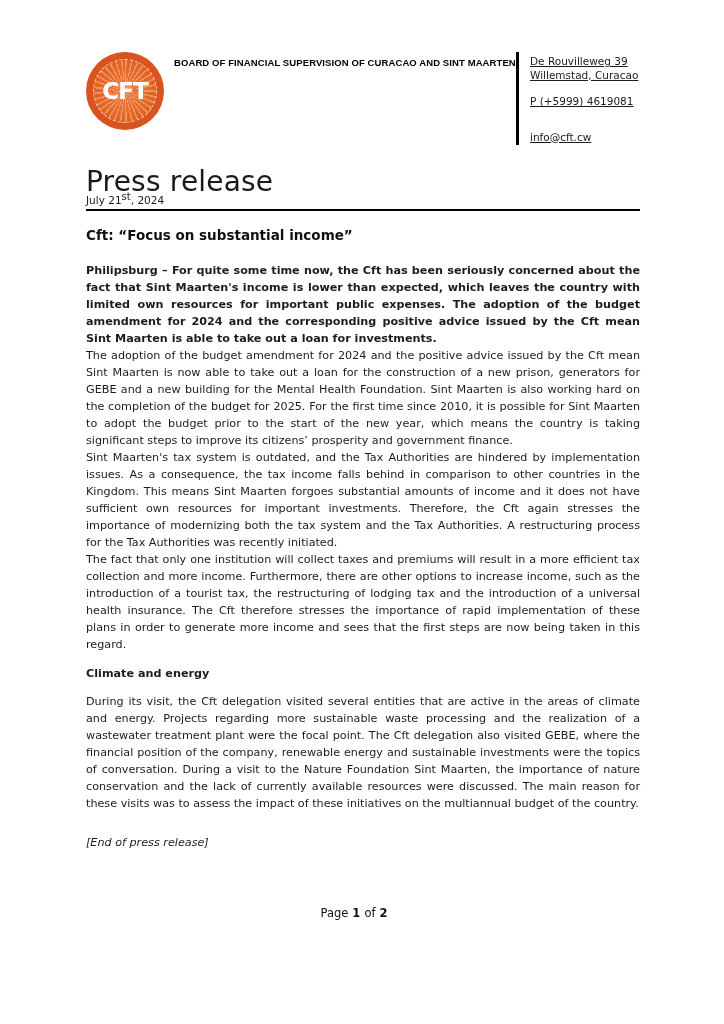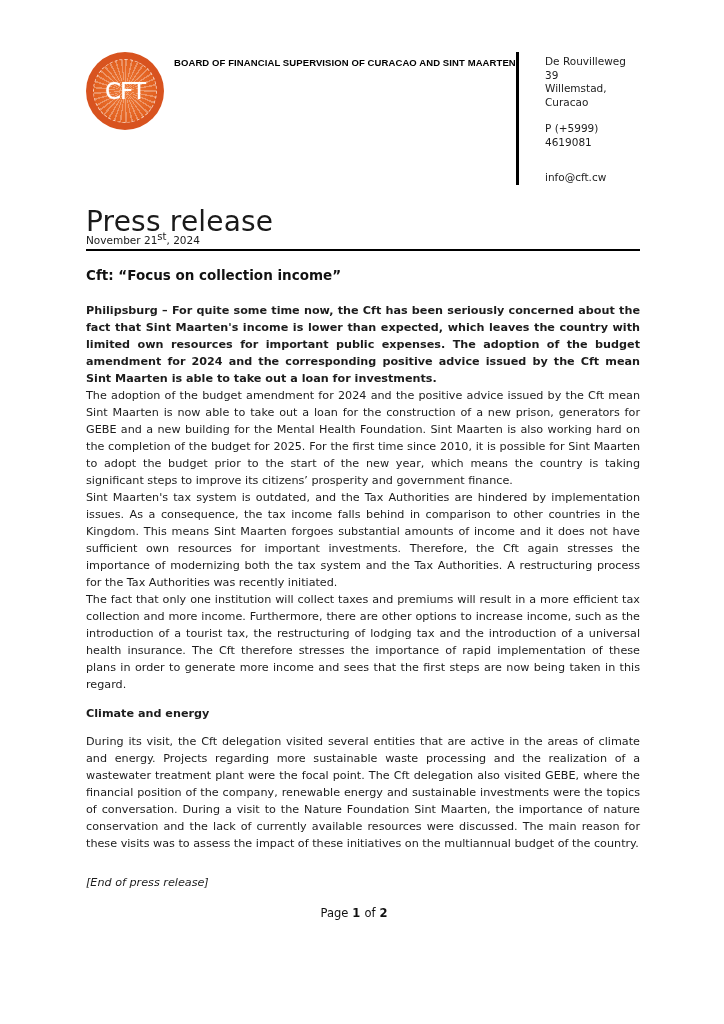--- a/index.html
+++ b/index.html
@@ -27,43 +27,44 @@
   }
   .logo-inner {
     width: 100%; height: 100%; border-radius: 50%;
     background:
       repeating-conic-gradient(rgba(255,255,255,0.30) 0deg 3.5deg, rgba(255,255,255,0) 3.5deg 11deg),
       radial-gradient(circle, #ef7e3c 0%, #e2601f 70%, #dd5a1e 100%);
     border: 1px dashed rgba(255,255,255,0.65);
     display: flex; align-items: center; justify-content: center;
   }
   .logo-text {
-    color: #ffffff; font-weight: normal; font-size: 23px;
+    color: #ffffff; font-weight: bold; font-size: 23px;
     letter-spacing: -1px;
     text-shadow: 0 0 1px rgba(255,255,255,0.6);
     font-family: "DejaVu Sans", sans-serif;
   }
   .org-name {
     flex: 1 1 auto;
     padding: 5px 7px 0 10px;
     text-align: right;
     font-family: "Liberation Sans", sans-serif;
     font-size: 9.5px; font-weight: bold; color: #000;
     letter-spacing: 0.1px;
     white-space: nowrap;
     overflow: hidden;
   }
   .header-right {
     flex: 0 0 124px;
     border-left: 3px solid #000;
     min-height: 93px;
-    padding-left: 26px;
+    padding-left: 11px;
     font-size: 10.5px; color: #1c1c1c;
     line-height: 13.5px;
     padding-top: 3px;
+    text-decoration: underline;
   }
   .contact-phone { margin-top: 13px; }
   .contact-email { margin-top: 22px; }
 
   
   .masthead { margin: 24px 84px 0 86px; }
   .masthead-title { font-size: 28px; font-weight: 400; color: #1a1a1a; line-height: 25px; letter-spacing: 0.2px; }
   .masthead-date { font-size: 10.5px; line-height: 13px; color: #1a1a1a; }
   .masthead-date sup { font-size: 10px; vertical-align: super; line-height: 0; }
   .masthead-rule { border-bottom: 2px solid #000; margin-top: 2px; }
@@ -102,26 +103,26 @@
     <div class="header-right">
       <div>De Rouvilleweg 39</div>
       <div>Willemstad, Curacao</div>
       <div class="contact-phone">P (+5999) 4619081</div>
       <div class="contact-email">info@cft.cw</div>
     </div>
   </div>
 
   <div class="masthead">
     <div class="masthead-title">Press release</div>
-    <div class="masthead-date"><span>November 21</span><sup>st</sup><span>, 2024</span></div>
+    <div class="masthead-date"><span>July 21</span><sup>st</sup><span>, 2024</span></div>
     <div class="masthead-rule"></div>
   </div>
 
   <div class="article">
-    <div class="headline">Cft: “Focus on collection income”</div>
+    <div class="headline">Cft: “Focus on substantial income”</div>
 
     <p class="para lead">Philipsburg – For quite some time now, the Cft has been seriously concerned about the fact that Sint Maarten's income is lower than expected, which leaves the country with limited own resources for important public expenses. The adoption of the budget amendment for 2024 and the corresponding positive advice issued by the Cft mean Sint Maarten is able to take out a loan for investments.</p>
 
     <p class="para">The adoption of the budget amendment for 2024 and the positive advice issued by the Cft mean Sint Maarten is now able to take out a loan for the construction of a new prison, generators for GEBE and a new building for the Mental Health Foundation. Sint Maarten is also working hard on the completion of the budget for 2025. For the first time since 2010, it is possible for Sint Maarten to adopt the budget prior to the start of the new year, which means the country is taking significant steps to improve its citizens’ prosperity and government finance.</p>
 
     <p class="para">Sint Maarten's tax system is outdated, and the Tax Authorities are hindered by implementation issues. As a consequence, the tax income falls behind in comparison to other countries in the Kingdom. This means Sint Maarten forgoes substantial amounts of income and it does not have sufficient own resources for important investments. Therefore, the Cft again stresses the importance of modernizing both the tax system and the Tax Authorities. A restructuring process for the Tax Authorities was recently initiated.</p>
     <p class="para">The fact that only one institution will collect taxes and premiums will result in a more efficient tax collection and more income. Furthermore, there are other options to increase income, such as the introduction of a tourist tax, the restructuring of lodging tax and the introduction of a universal health insurance. The Cft therefore stresses the importance of rapid implementation of these plans in order to generate more income and sees that the first steps are now being taken in this regard.</p>
 
     <div class="section-heading">Climate and energy</div>
     <p class="para">During its visit, the Cft delegation visited several entities that are active in the areas of climate and energy. Projects regarding more sustainable waste processing and the realization of a wastewater treatment plant were the focal point. The Cft delegation also visited GEBE, where the financial position of the company, renewable energy and sustainable investments were the topics of conversation. During a visit to the Nature Foundation Sint Maarten, the importance of nature conservation and the lack of currently available resources were discussed. The main reason for these visits was to assess the impact of these initiatives on the multiannual budget of the country.</p>

